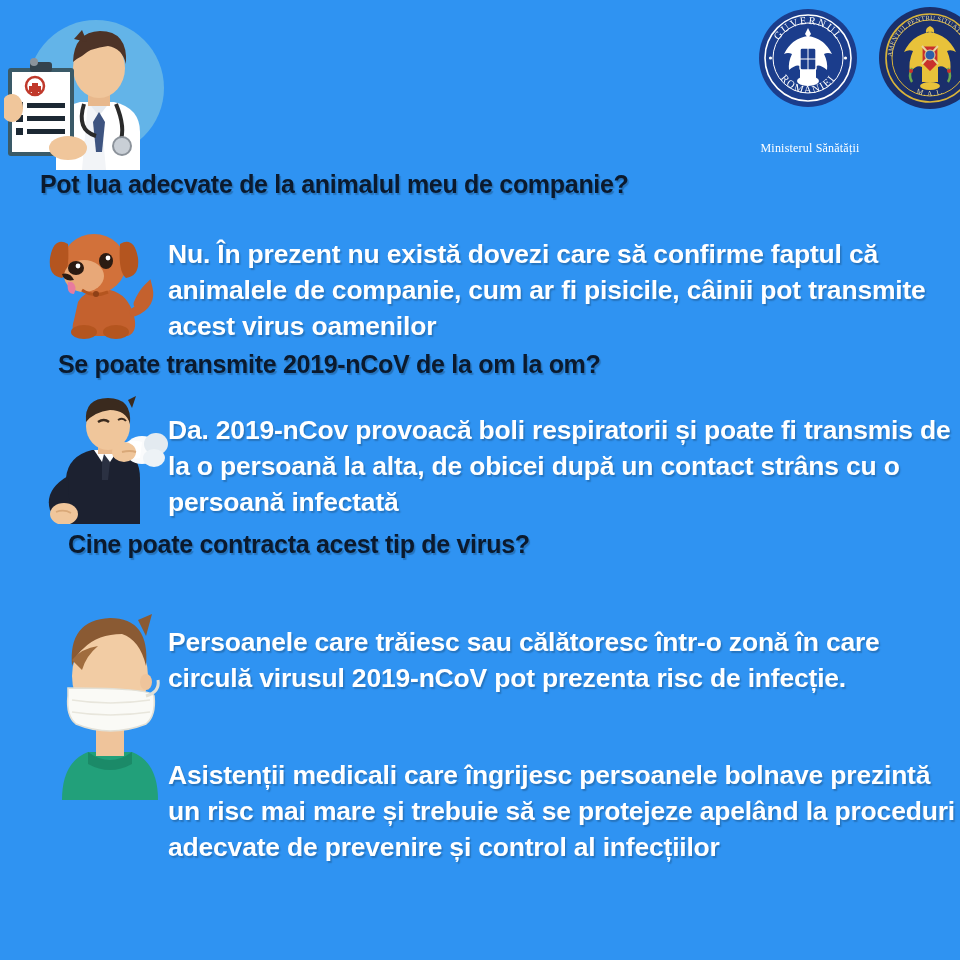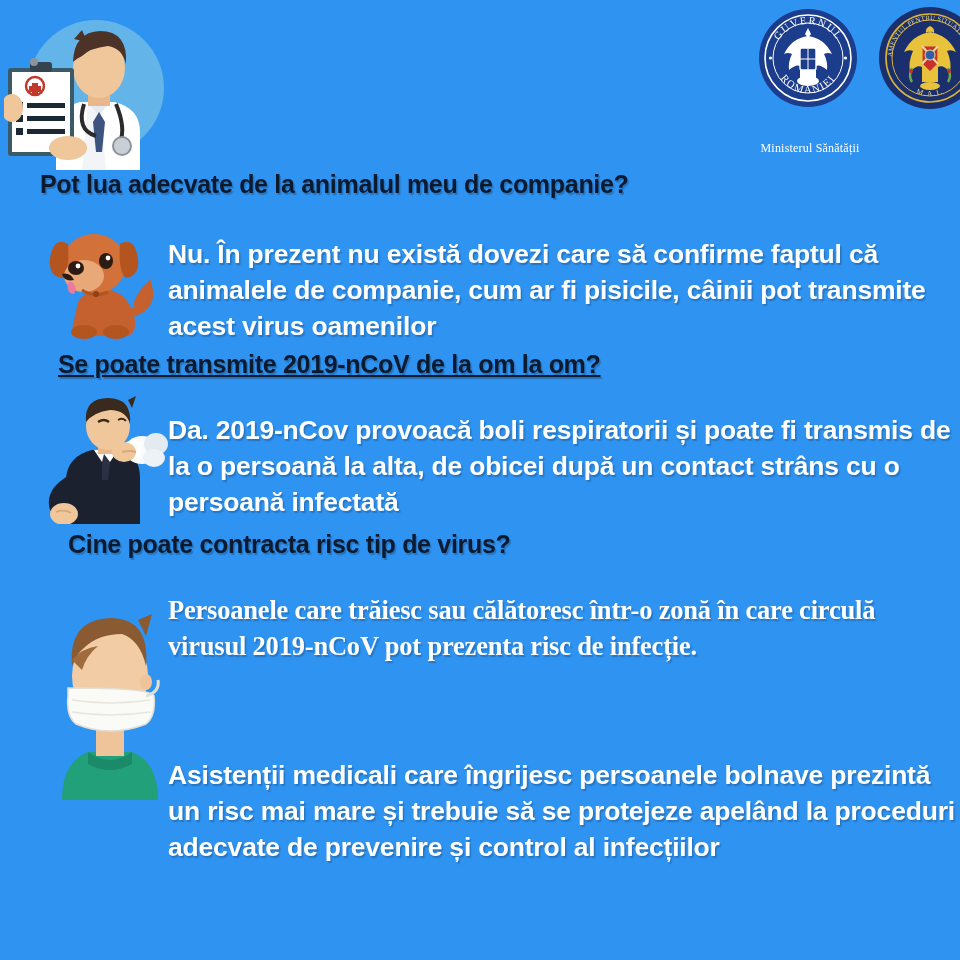--- a/index.html
+++ b/index.html
@@ -50,26 +50,26 @@
     font-size:26.5px; font-weight:bold; color:#FFFFFF;
     line-height:36px; letter-spacing:-.2px;
     text-shadow:1.5px 2px 1.5px rgba(0,0,0,.22);
     margin-top:12px;
   }
 
   #q1 { left:40px;  top:170px; }
   #a1 { left:168px; top:224px; width:790px; }
   #art1 { position:absolute; left:24px; top:216px; width:136px; height:126px; }
 
-  #q2 { left:58px;  top:350px;text-decoration:underline; }
+  #q2 { left:58px;  top:350px; }
   #a2 { left:168px; top:400px; width:790px; }
   #art2 { position:absolute; left:36px; top:392px; width:136px; height:132px; }
 
   #q3 { left:68px;  top:530px; }
-  #a3 { left:168px; top:580px; width:790px;font-family:Liberation Serif, serif; }
+  #a3 { left:168px; top:612px; width:790px; }
   #a4 { left:168px; top:745px; width:800px; }
   #art3 { position:absolute; left:42px; top:604px; width:136px; height:196px; }
 </style>
 </head>
 <body>
 
 <div class="header">
 
   <div class="doctor-art">
     <svg viewBox="0 0 172 158" width="172" height="158">
@@ -218,21 +218,21 @@
     <ellipse cx="88" cy="60" rx="12" ry="10" fill="#F0C69B"></ellipse>
     <path d="M86 60 Q94 58 100 60" stroke="#D9A878" stroke-width="2" fill="none"></path>
     <path d="M32 84 Q8 98 14 118 Q20 130 34 128" fill="#1C2130"></path>
     <ellipse cx="28" cy="122" rx="14" ry="11" fill="#F0C69B"></ellipse>
     <path d="M20 120 q8 -3 15 1" stroke="#D9A878" stroke-width="1.8" fill="none"></path>
   </svg>
 </div>
 
 <div class="answer" id="a2">Da. 2019-nCov provoacă boli respiratorii și poate fi transmis de la o persoană la alta, de obicei după un contact strâns cu o persoană infectată</div>
 
-<div class="question" id="q3">Cine poate contracta risc tip de virus?</div>
+<div class="question" id="q3">Cine poate contracta acest tip de virus?</div>
 
 <div id="art3">
   <svg viewBox="0 0 136 196" width="136" height="196">
     <path d="M20 196 Q20 158 46 148 L90 148 Q116 158 116 196 Z" fill="#22A07A"></path>
     <path d="M46 148 Q68 164 90 148 L90 160 Q68 172 46 160 Z" fill="#1B8A68"></path>
     <path d="M54 126 L82 126 L82 152 L54 152 Z" fill="#EFC49B"></path>
     <ellipse cx="68" cy="72" rx="38" ry="46" fill="#F2CCA4"></ellipse>
     <path d="M30 62 Q26 16 68 14 Q108 14 104 62 Q98 36 80 30 Q56 30 42 44 Q34 50 30 62 Z" fill="#8A5A33"></path>
     <path d="M96 16 L110 10 L104 32 Z" fill="#8A5A33"></path>
     <path d="M30 56 Q40 44 56 42 Q44 52 40 66 Z" fill="#A06C3E"></path>

